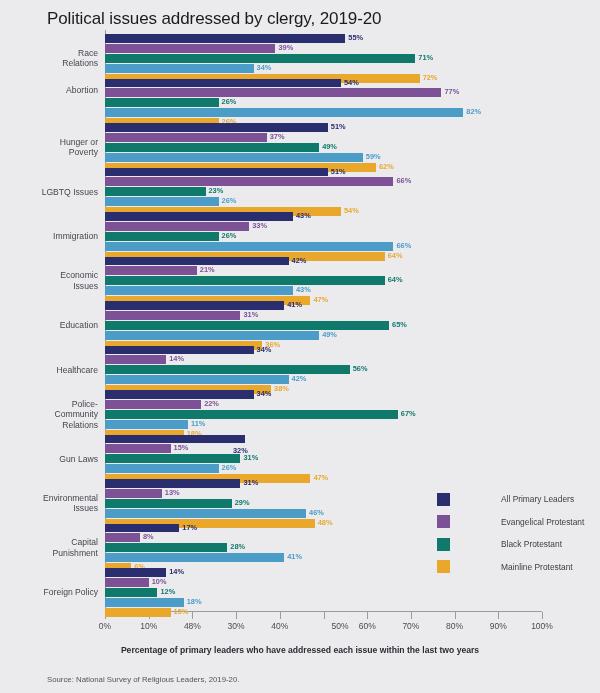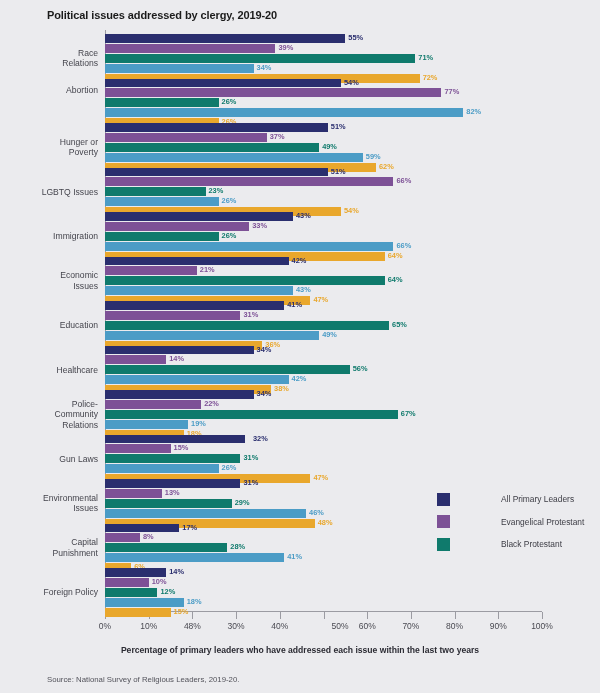--- a/index.html
+++ b/index.html
@@ -7,22 +7,22 @@
     width:600px;height:693px;
     background:#ebebee;
     font-family:"Liberation Sans", sans-serif;
     color:#333;
     overflow:hidden;
     position:relative;
   }
   #chart-title{
     position:absolute;
     left:47px; top:9px;
-    font-size:11px;
-    font-weight:bold;
+    font-size:17px;
+    font-weight:normal;
     color:#1b1b1b;
     letter-spacing:-0.1px;
   }
 
   
   #plot{
     position:absolute;
     left:0; top:0;
     width:600px; height:693px;
   }
@@ -385,36 +385,36 @@
           <div class="bar-row">
             <div class="bar" style="width: 96.14px; background: rgb(125, 81, 150);"></div>
             <div class="bar-value" style="color: rgb(125, 81, 150); left: 99.14px;">22%</div>
           </div>
           <div class="bar-row">
             <div class="bar" style="width: 292.79px; background: rgb(15, 122, 108);"></div>
             <div class="bar-value" style="color: rgb(15, 122, 108); left: 295.79px;">67%</div>
           </div>
           <div class="bar-row">
             <div class="bar" style="width: 83.03px; background: rgb(75, 156, 198);"></div>
-            <div class="bar-value" style="color: rgb(75, 156, 198); left: 86.03px;">19%</div>
+            <div class="bar-value" style="color: rgb(75, 156, 198); left: 86.03px;">11%</div>
           </div>
           <div class="bar-row">
             <div class="bar" style="width: 78.66px; background: rgb(233, 167, 44);"></div>
             <div class="bar-value" style="color: rgb(233, 167, 44); left: 81.66px;">18%</div>
           </div>
         </div>
       </div>
       <div class="group" style="top: 434.5px; height: 44.5px;">
         <div class="group-label" style="top: 19.05px;">
           <div>Gun Laws</div>
         </div>
         <div class="bars">
           <div class="bar-row">
             <div class="bar" style="width: 139.84px; background: rgb(42, 46, 110);"></div>
-            <div class="bar-value" style="color: rgb(42, 46, 110); left: 148px;">32%</div>
+            <div class="bar-value" style="color: rgb(42, 46, 110); left: 128px; margin-top: 12px;">32%</div>
           </div>
           <div class="bar-row">
             <div class="bar" style="width: 65.55px; background: rgb(125, 81, 150);"></div>
             <div class="bar-value" style="color: rgb(125, 81, 150); left: 68.55px;">15%</div>
           </div>
           <div class="bar-row">
             <div class="bar" style="width: 135.47px; background: rgb(15, 122, 108);"></div>
             <div class="bar-value" style="color: rgb(15, 122, 108); left: 138.47px;">31%</div>
           </div>
           <div class="bar-row">
@@ -519,16 +519,20 @@
       <span class="legend-label">All Primary Leaders</span>
     </div>
     <div class="legend-item">
       <span class="legend-swatch" style="background: rgb(125, 81, 150);"></span>
       <span class="legend-label">Evangelical Protestant</span>
     </div>
     <div class="legend-item">
       <span class="legend-swatch" style="background: rgb(15, 122, 108);"></span>
       <span class="legend-label">Black Protestant</span>
     </div>
+    <div class="legend-item">
+      <span class="legend-swatch" style="background: rgb(233, 167, 44);"></span>
+      <span class="legend-label">Mainline Protestant</span>
+    </div>
   </div>
 
 <div id="xlabel">Percentage of primary leaders who have addressed each issue within the last two years</div>
 <div id="source">Source: National Survey of Religious Leaders, 2019-20.</div>
 
 </body></html>

